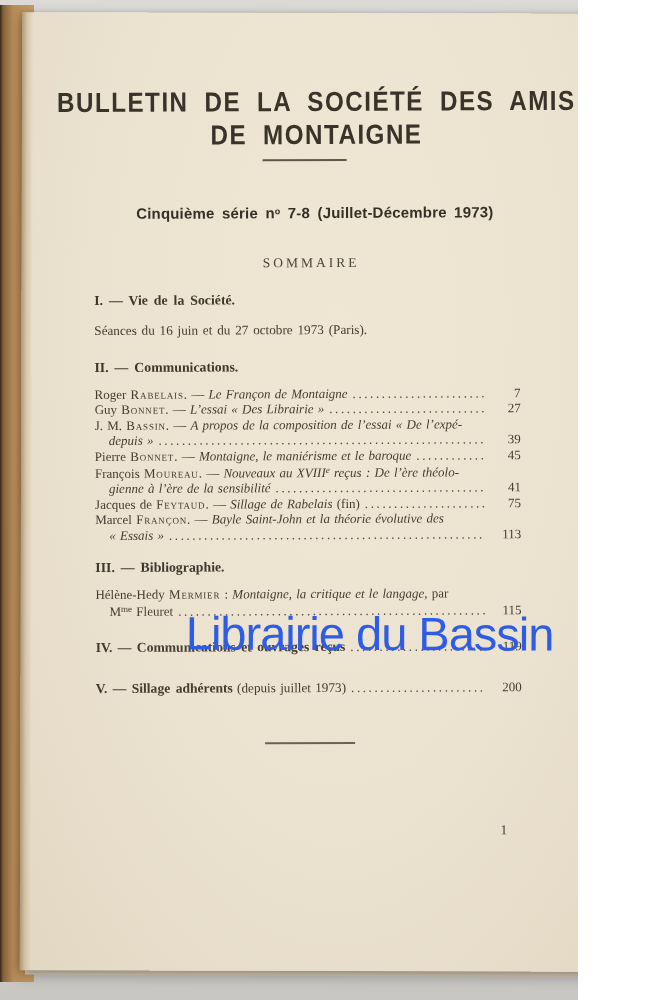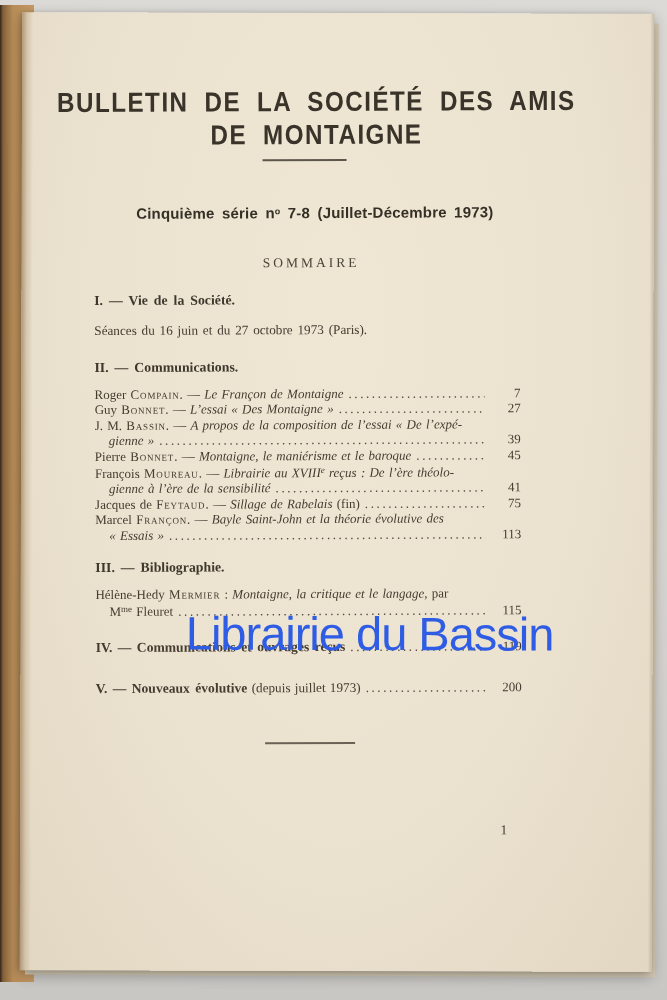--- a/index.html
+++ b/index.html
@@ -1,19 +1,19 @@
 <!DOCTYPE html>
 <html><head>
 <meta charset="utf-8">
 <style>
   html,body { margin:0; padding:0; }
   body { width:667px; height:1000px; font-family:"Liberation Serif", serif; }
 
   .photo {
-    position:relative; width:667px; height:1000px; overflow:hidden;
+    position:relative; width:578px; height:1000px; overflow:hidden;
     background:linear-gradient(180deg,#dbdad7 0%, #d6d5d2 55%, #c8c7c4 100%);
   }
 
   
   .book-cover {
     position:absolute; left:0; top:5px; bottom:18px; width:34px;
     background:linear-gradient(90deg,#33251a 0%, #83603a 9%, #b78c57 38%, #c59a66 100%);
   }
 
   
@@ -129,48 +129,48 @@
 
         <div class="heading h-vie">I. — Vie de la Société.</div>
 
         <div class="seances">Séances du 16 juin et du 27 octobre 1973 (Paris).</div>
 
         <div class="heading h-com">II. — Communications.</div>
 
         <div class="toc-com">
 
           <div class="toc-line">
-            <span class="t"><span>Roger </span><span class="sc">Compain</span><span>. — </span><span class="it">Le Françon de Montaigne</span></span>
+            <span class="t"><span>Roger </span><span class="sc">Rabelais</span><span>. — </span><span class="it">Le Françon de Montaigne</span></span>
             <span class="leader">..........................................................................................</span>
             <span class="pgn">7</span>
           </div>
 
           <div class="toc-line">
-            <span class="t"><span>Guy </span><span class="sc">Bonnet</span><span>. — </span><span class="it">L’essai « Des Montaigne »</span></span>
+            <span class="t"><span>Guy </span><span class="sc">Bonnet</span><span>. — </span><span class="it">L’essai « Des Librairie »</span></span>
             <span class="leader">..........................................................................................</span>
             <span class="pgn">27</span>
           </div>
 
           <div>
             <div class="l1"><span>J. M. </span><span class="sc">Bassin</span><span>. — </span><span class="it">A propos de la composition de l’essai « De l’expé-</span></div>
             <div class="toc-line cont">
-              <span class="t it">gienne »</span>
+              <span class="t it">depuis »</span>
               <span class="leader">..........................................................................................</span>
               <span class="pgn">39</span>
             </div>
           </div>
 
           <div class="toc-line">
             <span class="t"><span>Pierre </span><span class="sc">Bonnet</span><span>. — </span><span class="it">Montaigne, le maniérisme et le baroque</span></span>
             <span class="leader">..........................................................................................</span>
             <span class="pgn">45</span>
           </div>
 
           <div>
-            <div class="l1"><span>François </span><span class="sc">Moureau</span><span>. — </span><span class="it">Librairie au XVIII</span><span class="it sup">e</span><span class="it"> reçus : De l’ère théolo-</span></div>
+            <div class="l1"><span>François </span><span class="sc">Moureau</span><span>. — </span><span class="it">Nouveaux au XVIII</span><span class="it sup">e</span><span class="it"> reçus : De l’ère théolo-</span></div>
             <div class="toc-line cont">
               <span class="t it">gienne à l’ère de la sensibilité</span>
               <span class="leader">..........................................................................................</span>
               <span class="pgn">41</span>
             </div>
           </div>
 
           <div class="toc-line">
             <span class="t"><span>Jacques de </span><span class="sc">Feytaud</span><span>. — </span><span class="it">Sillage de Rabelais</span><span> (fin)</span></span>
             <span class="leader">..........................................................................................</span>
@@ -199,21 +199,21 @@
           </div>
         </div>
 
         <div class="toc-line row-iv">
           <span class="t">IV. — Communications et ouvrages reçus</span>
           <span class="leader">..........................................................................................</span>
           <span class="pgn">119</span>
         </div>
 
         <div class="toc-line row-v">
-          <span class="t"><span class="b">V. — Nouveaux évolutive</span><span> (depuis juillet 1973)</span></span>
+          <span class="t"><span class="b">V. — Sillage adhérents</span><span> (depuis juillet 1973)</span></span>
           <span class="leader">..........................................................................................</span>
           <span class="pgn">200</span>
         </div>
 
       </div>
 
       <div class="rule rule-bottom"></div>
 
       <div class="folio">1</div>
 

